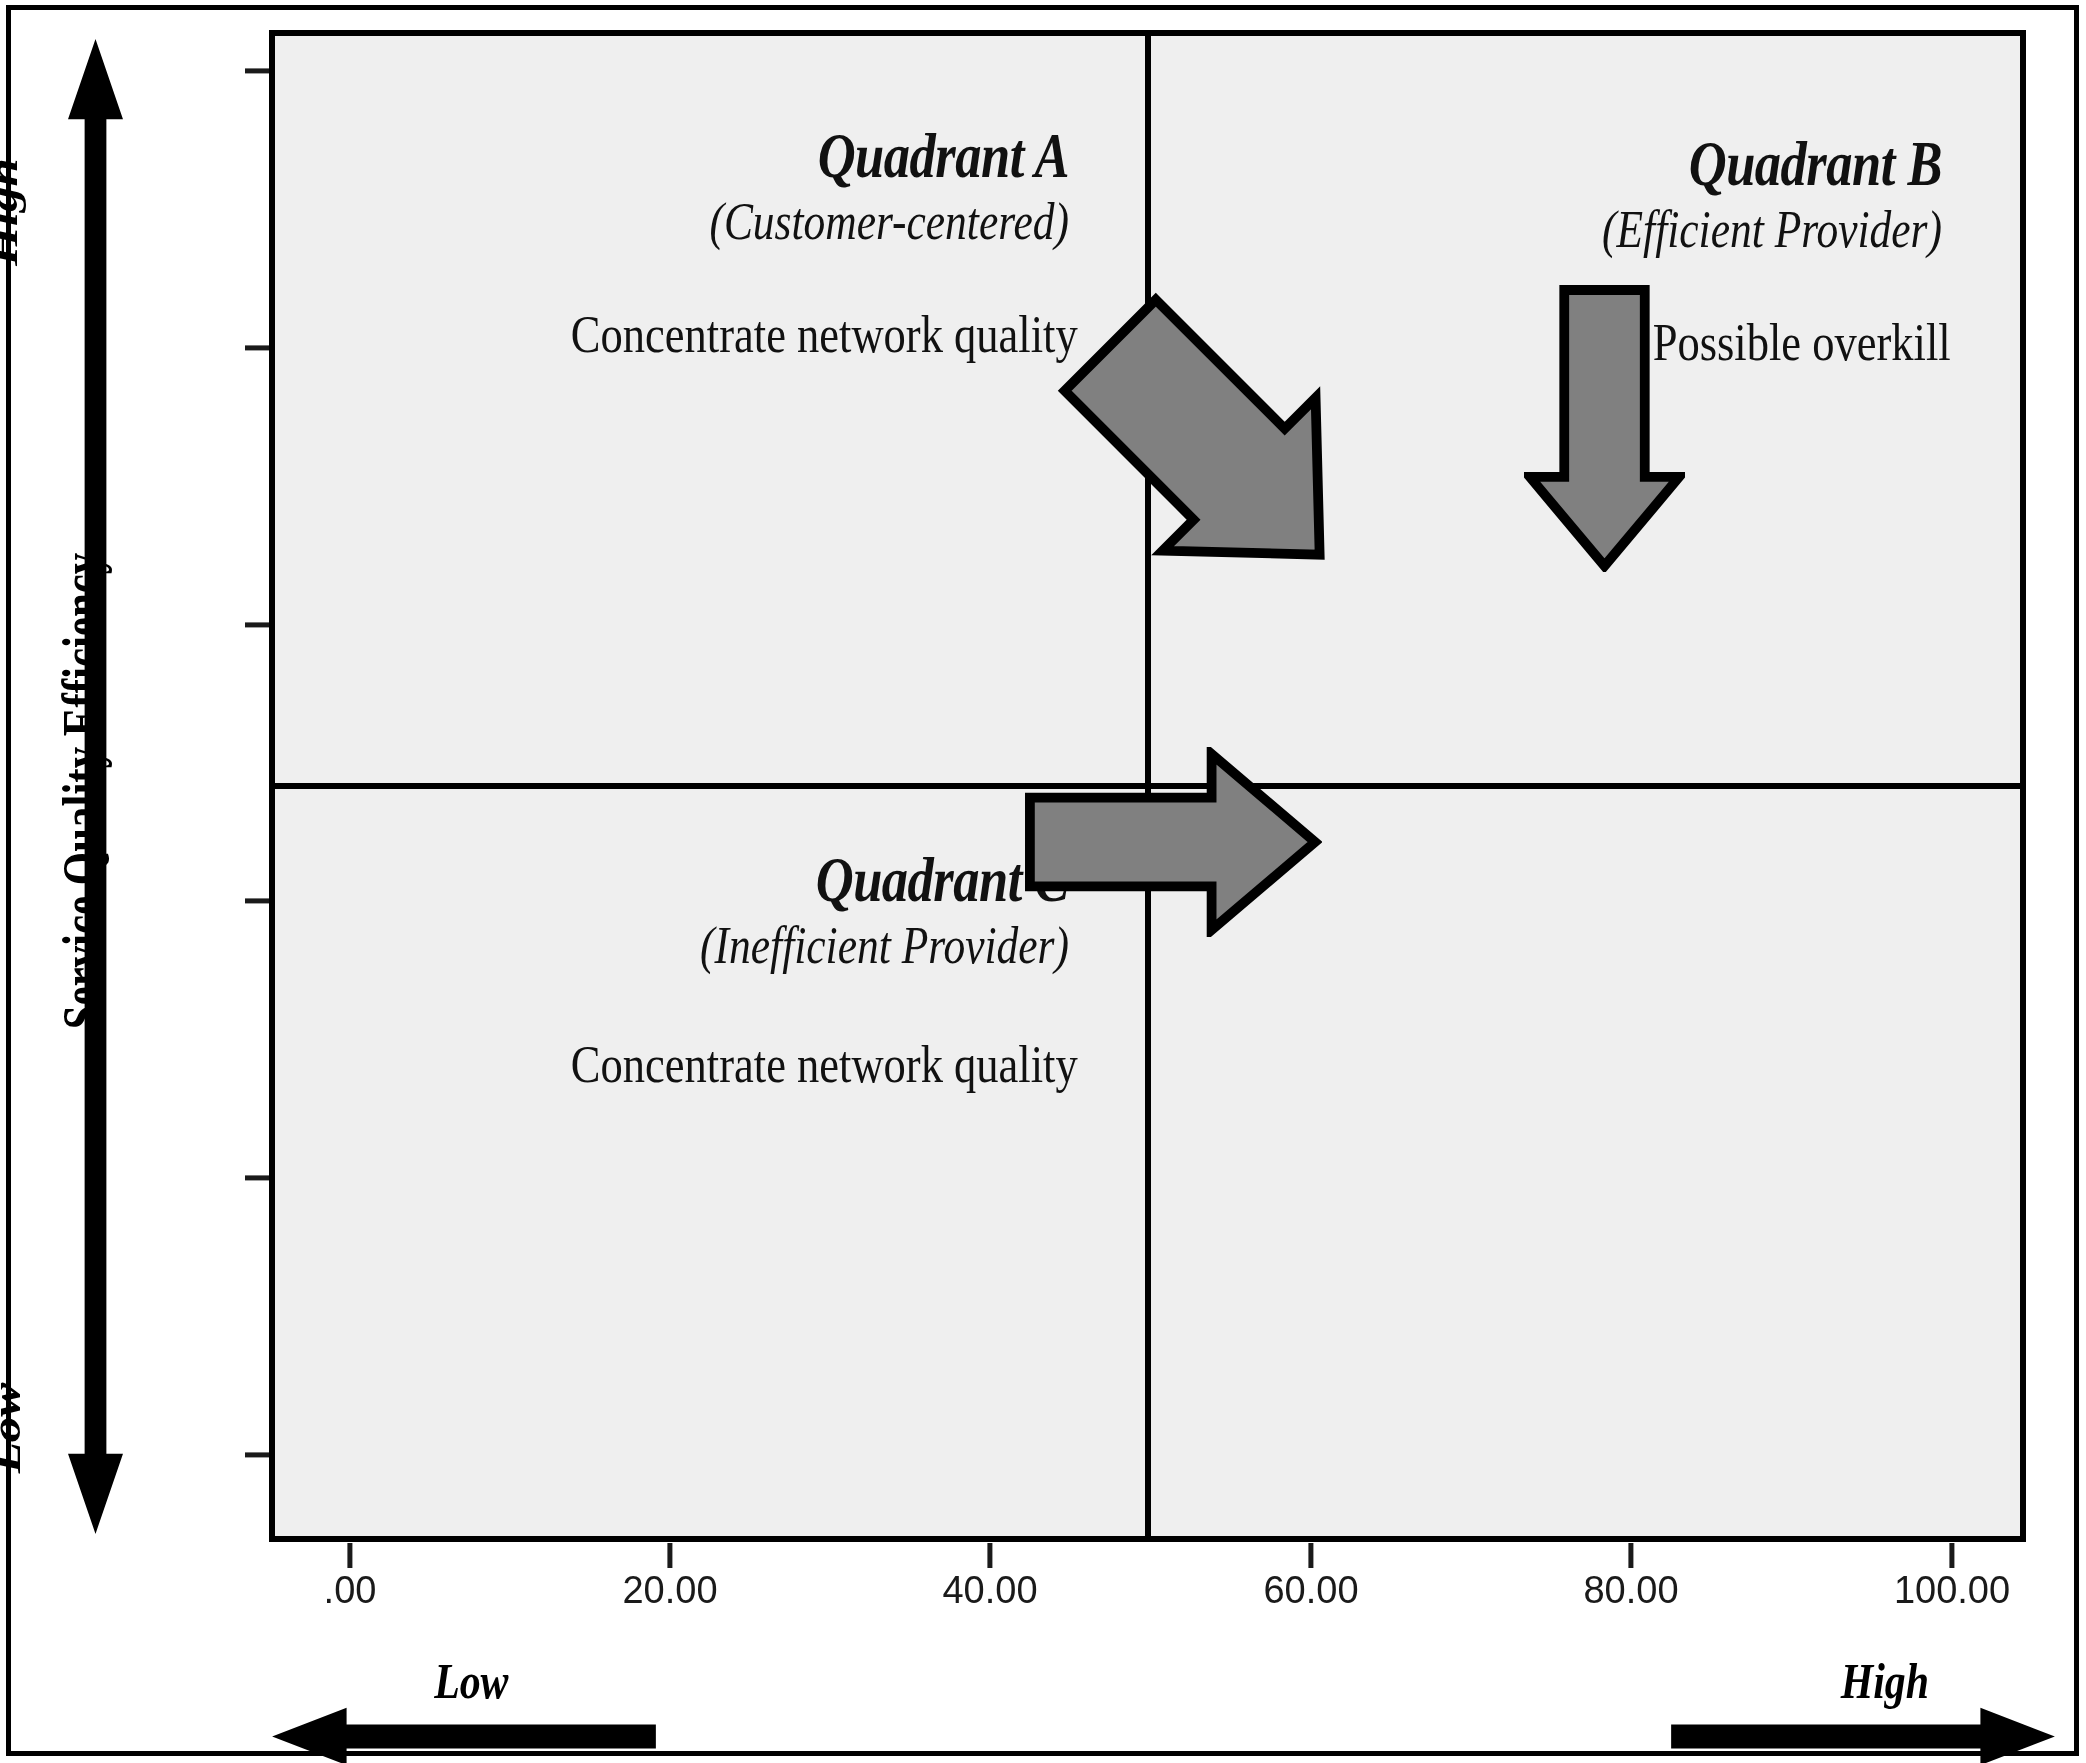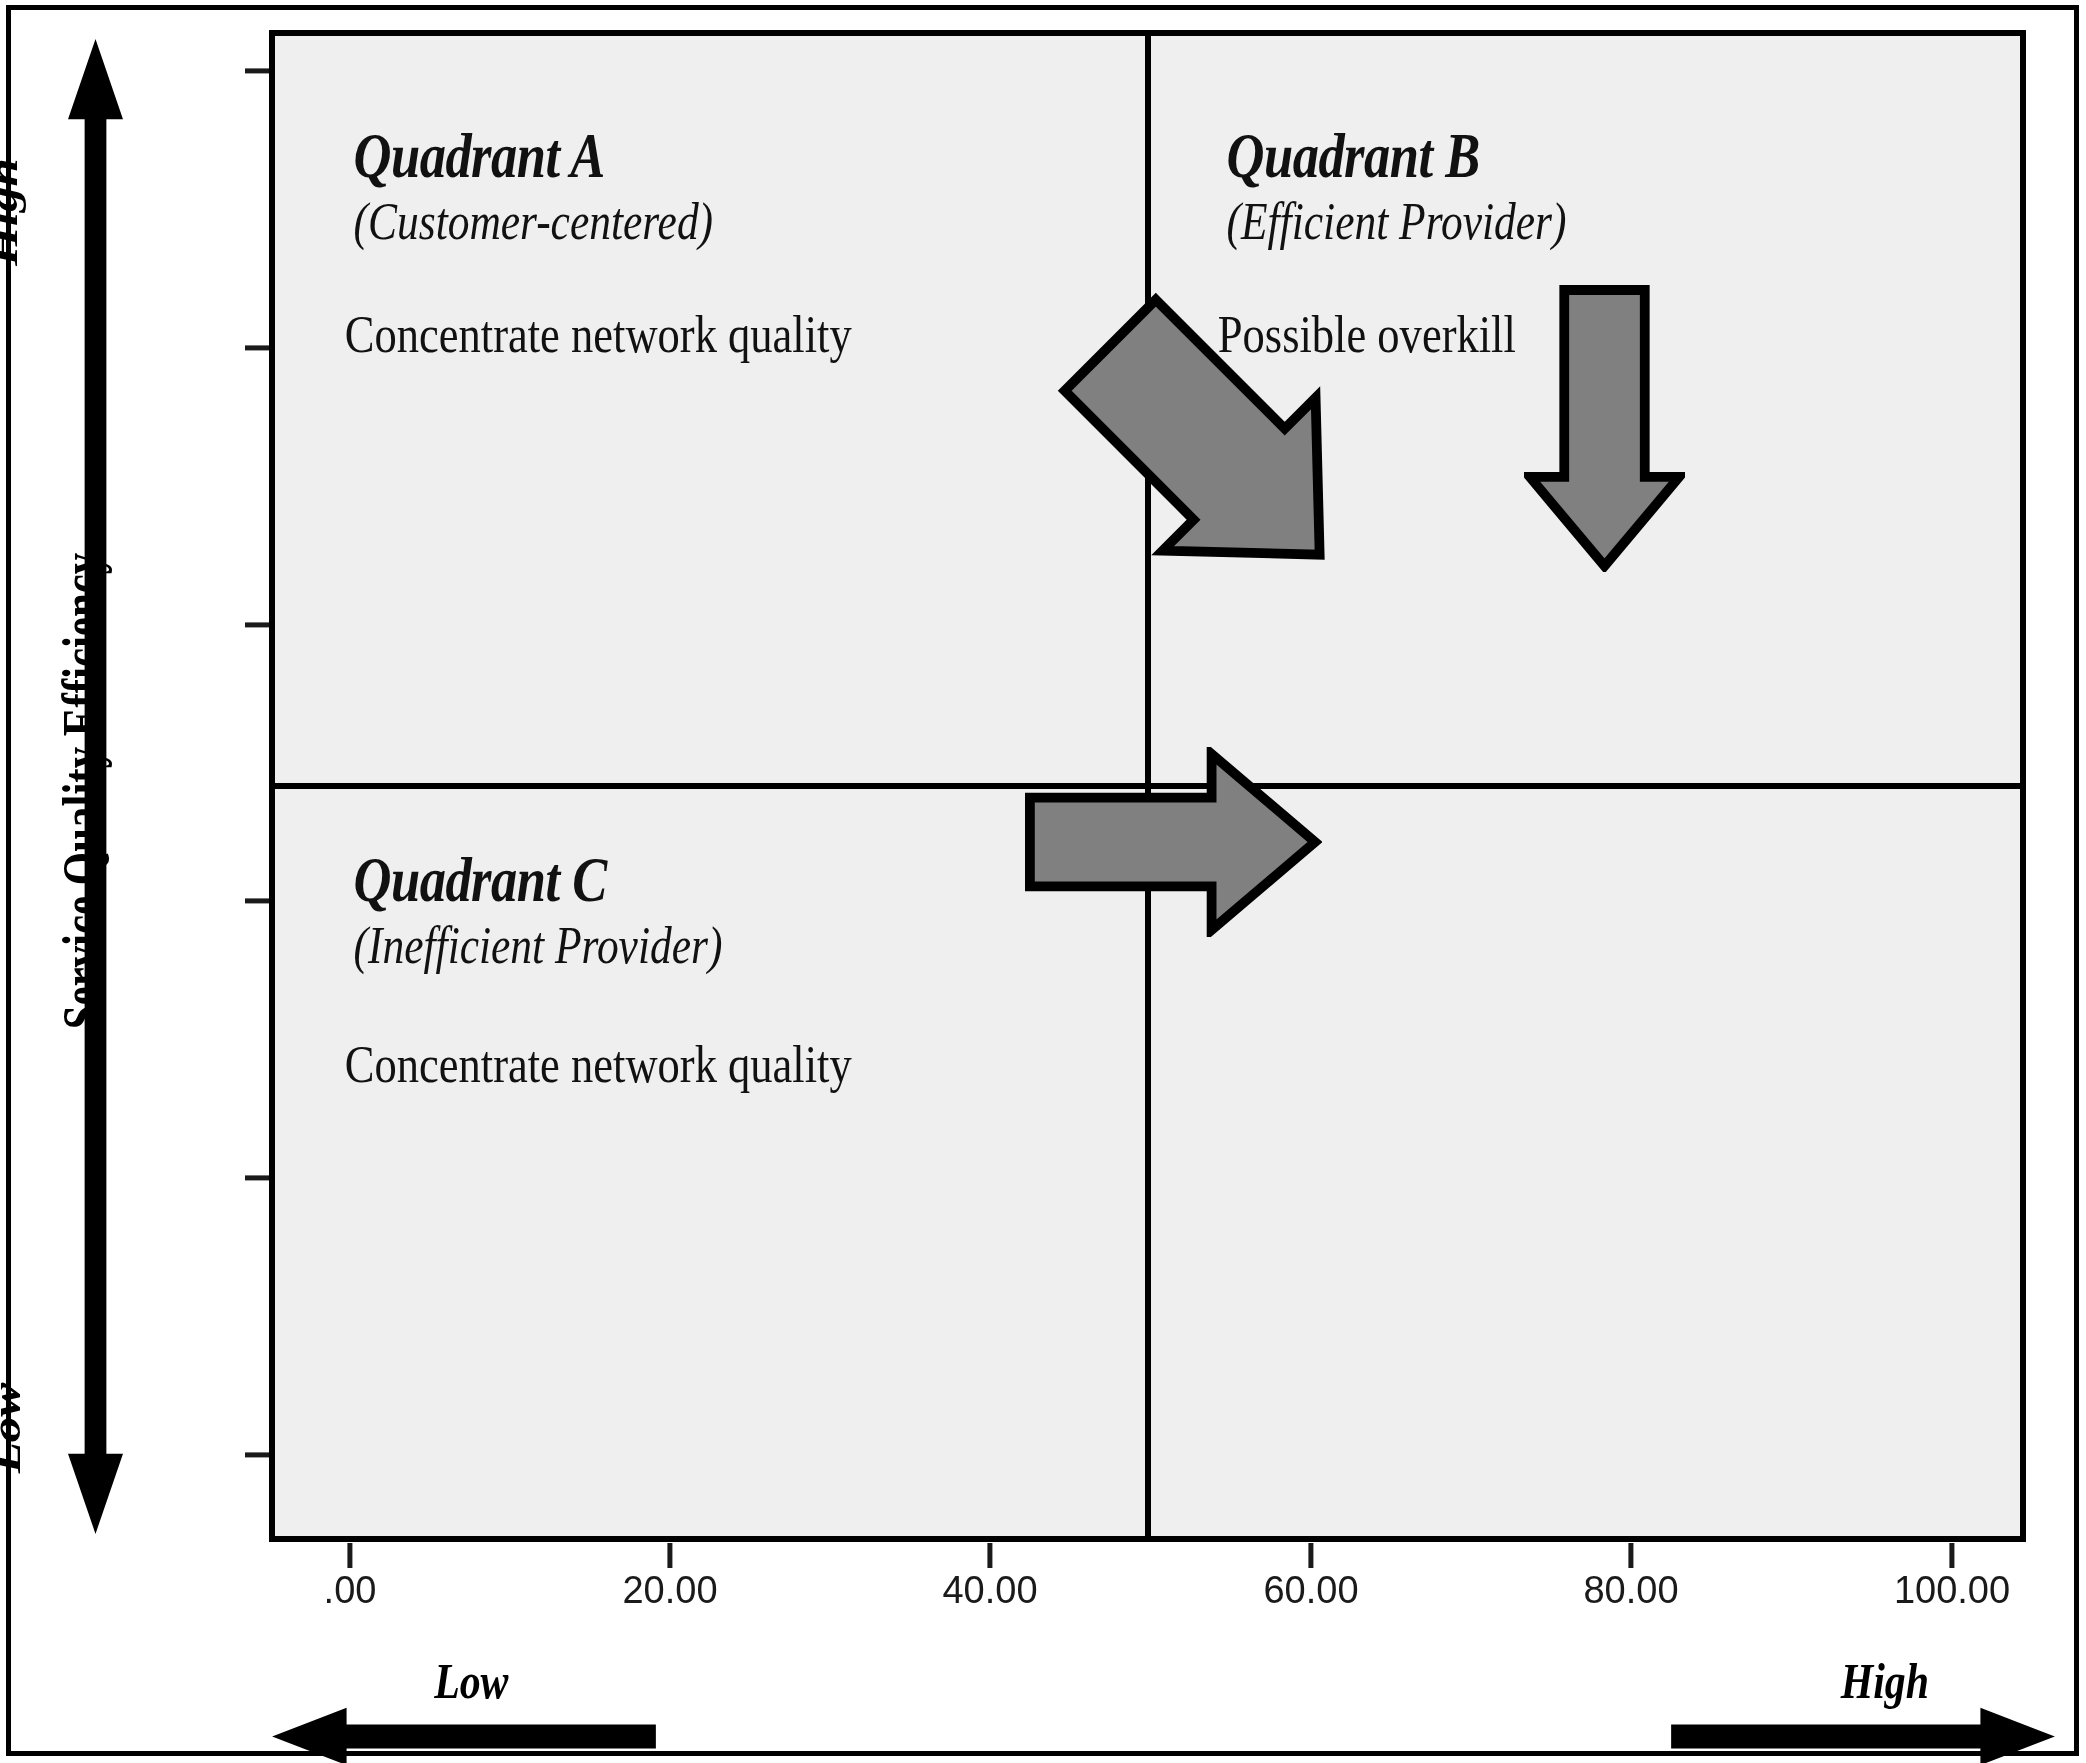--- a/index.html
+++ b/index.html
@@ -60,25 +60,25 @@
     height: 6.3px;
     margin-top: -2.9px;
     background: #000000;
   }
 
   
   .quadrant {
     position: absolute;
     width: 50%;
     box-sizing: border-box;
-    text-align: left;
+    text-align: right;
     color: #111111;
   }
   #quad-a { left: 0;   top: 0;   }
-  #quad-b { left: 50%; top: 0;   }
+  #quad-b { left: 50%; top: 8px;   }
   #quad-c { left: 0;   top: 50%; }
   #quad-d { left: 50%; top: 50%; }
 
   .q-title {
     font-family: "Liberation Serif", serif;
     font-weight: bold;
     font-style: italic;
     font-size: 64px;
     line-height: 1.05;
     letter-spacing: -0.6px;

